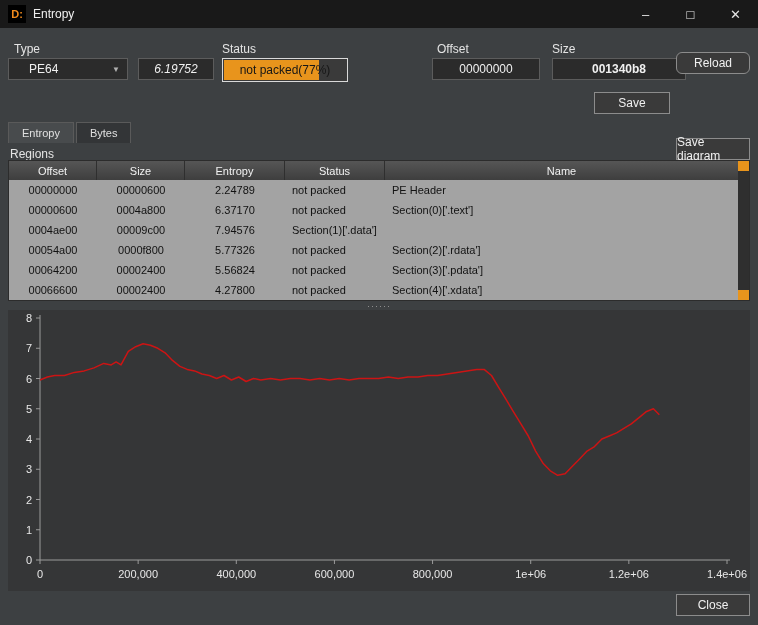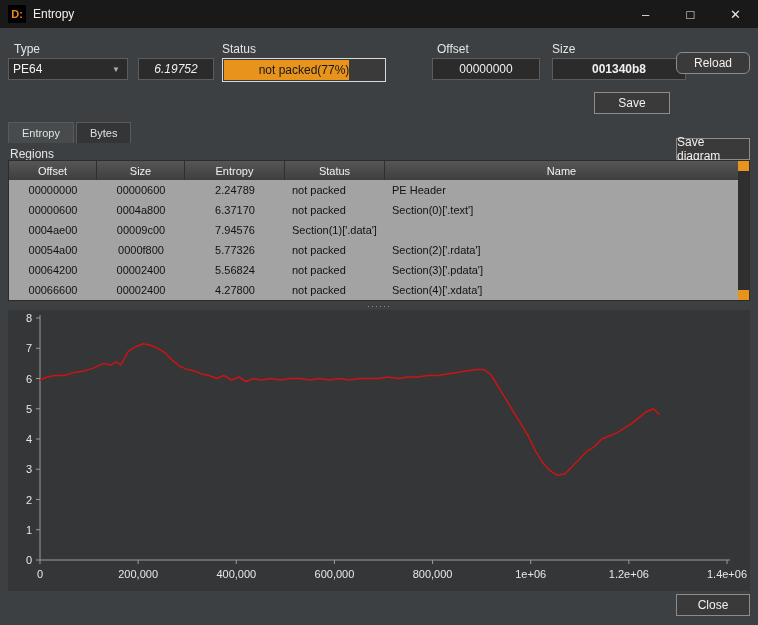--- a/index.html
+++ b/index.html
@@ -14,26 +14,26 @@
   .win-title { color:#f0f0f0; font-size:12px; }
   .win-controls { margin-left:auto; display:flex; height:100%; }
   .win-btn { width:45px; height:100%; display:flex; align-items:center; justify-content:center;
              color:#e6e6e6; font-size:13px; }
 
   
   .content { position:relative; height:597px; }
   .lbl { position:absolute; font-size:12px; color:#e4e4e4; }
   .box { position:absolute; height:22px; background:#2b2b2b; border:1px solid #5c5c5c;
          color:#f0f0f0; font-size:12px; display:flex; align-items:center; justify-content:center; }
-  .select { justify-content:flex-start; padding-left:4px; }
+  .select { justify-content:flex-start; padding-left:20px; }
   .select .arrow { margin-left:auto; padding-right:7px; color:#b0b0b0; font-size:8px; }
   .btn { position:absolute; height:22px; background:#3a3a3a; border:1px solid #8c8c8c;
          color:#f0f0f0; font-size:12px; display:flex; align-items:center; justify-content:center; }
 
-  .progress { position:absolute; left:222px; top:30px; width:164px; height:24px;
+  .progress { position:absolute; left:222px; top:30px; width:126px; height:24px;
               border:1px solid #d9d9d9; background:#3a3a3a; overflow:hidden; }
   .progress-fill { position:absolute; left:1px; top:1px; bottom:1px; width:77%; background:#e8941c; }
   .progress-text { position:relative; z-index:1; width:100%; text-align:center;
                    line-height:22px; color:#161616; font-size:12px; }
 
   
   .tabbar { position:absolute; left:8px; top:94px; display:flex; }
   .tab { height:21px; padding:0 13px; display:flex; align-items:center; font-size:11px;
          color:#e0e0e0; background:#333537; border:1px solid #5a5a5a; border-bottom:none; margin-right:2px; }
   .tab.active { background:#484b4d; }

